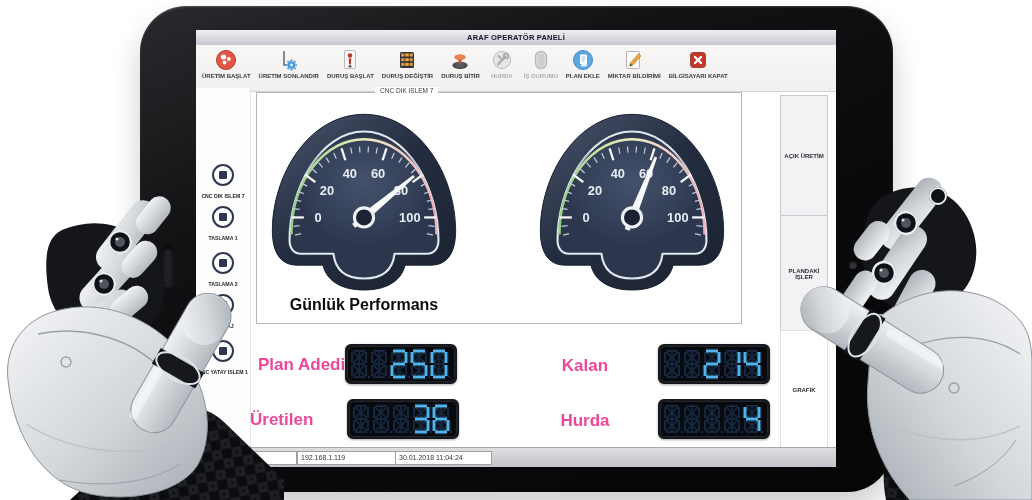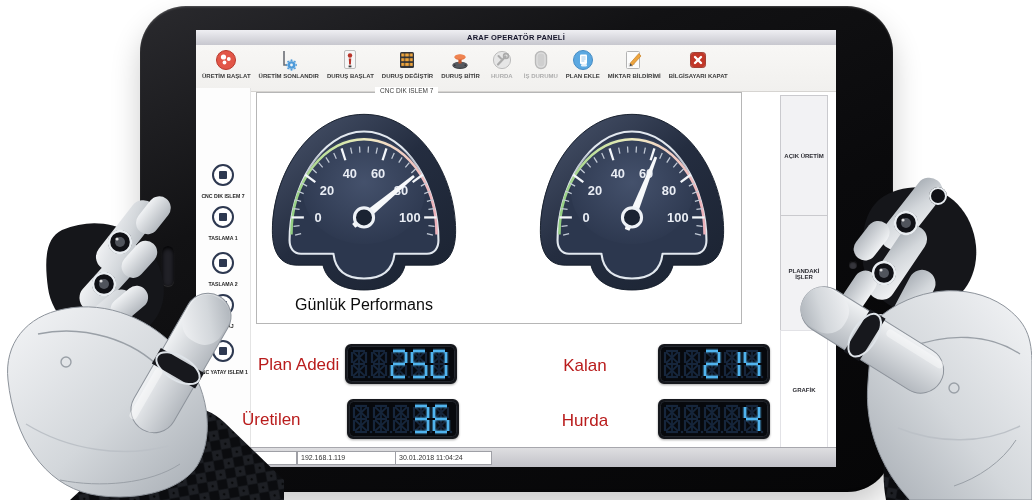--- a/index.html
+++ b/index.html
@@ -21,22 +21,22 @@
   .tb-item.dis .tb-label{color:#adadad;}
   
   .lsb{position:absolute;left:0;top:58px;width:54px;height:360px;background:#fdfdfd;border-right:1px solid #e4e4e4;}
   .lsb-item{position:absolute;left:0;width:54px;display:flex;flex-direction:column;align-items:center;}
   .lsb-label{font-size:5.2px;font-weight:bold;color:#1f1f1f;margin-top:2px;white-space:nowrap;}
   
   .groupbox{position:absolute;left:60px;top:62px;width:484px;height:230px;border:1px solid #b6b6b6;}
   .gb-caption{position:absolute;left:118px;top:-6px;background:#fff;padding:0 5px;font-size:6.5px;color:#3c3c3c;}
   .gauge{position:absolute;width:210px;height:192px;}
   .gauge svg{display:block;width:210px;height:192px;}
-  .gauge-title{position:absolute;width:210px;top:203px;text-align:center;font-size:16px;font-weight:normal;color:#0c0c0c;}
-  .counter-label{position:absolute;font-size:17px;font-weight:normal;color:#b91c1c;white-space:nowrap;}
+  .gauge-title{position:absolute;width:210px;top:203px;text-align:center;font-size:16px;font-weight:bold;color:#0c0c0c;}
+  .counter-label{position:absolute;font-size:17px;font-weight:bold;color:#ec4899;white-space:nowrap;}
   .counter-label.right{width:110px;text-align:center;}
   .segdisp{position:absolute;width:112px;height:44px;filter:drop-shadow(0 1px 1px rgba(0,0,0,.35));}
   .segdisp svg{display:block;width:112px;height:44px;}
   
   .rsb-box{position:absolute;left:584px;width:46px;background:#f2f2f4;border:1px solid #cacace;display:flex;align-items:center;justify-content:center;cursor:default;}
   .rsb-label{font-size:6px;font-weight:bold;color:#2d2d33;text-align:center;}
   .rsb-box.plain{background:#ffffff;border-color:#e2e2e6;}
   
   .statusbar{position:absolute;left:0;bottom:0;width:640px;height:19px;background:linear-gradient(#dedee1,#c2c2c8);border-top:1px solid #a7a7ad;}
   .sb-field{position:absolute;top:3px;height:12px;background:#fff;border:1px solid #9fa0a6;font-size:7px;color:#333;line-height:12px;padding-left:3px;overflow:hidden;}
@@ -472,21 +472,21 @@
             <line x1="87" y1="21" x2="87" y2="32" stroke="#50b4ef" stroke-width="5" opacity="0.25"></line>
             <line x1="87" y1="8" x2="87" y2="19" stroke="#50b4ef" stroke-width="5" opacity="0.25"></line>
             <line x1="88" y1="7" x2="100" y2="7" stroke="#50b4ef" stroke-width="2.6"></line>
             <line x1="101" y1="8" x2="101" y2="19" stroke="#50b4ef" stroke-width="2.6"></line>
             <line x1="101" y1="21" x2="101" y2="32" stroke="#50b4ef" stroke-width="2.6"></line>
             <line x1="88" y1="33" x2="100" y2="33" stroke="#50b4ef" stroke-width="2.6"></line>
             <line x1="87" y1="21" x2="87" y2="32" stroke="#50b4ef" stroke-width="2.6"></line>
             <line x1="87" y1="8" x2="87" y2="19" stroke="#50b4ef" stroke-width="2.6"></line>
           </svg>
         </div>
-      <div class="counter-label" style="left:46px;top:380px">Üretilen</div>
+      <div class="counter-label" style="left:54px;top:380px">Üretilen</div>
       <div class="segdisp" style="left:151px;top:367px">
           <svg viewBox="0 0 112 40">
             <rect x="1" y="1" width="110" height="38" rx="5" fill="#07090d" stroke="#16181d" stroke-width="2"></rect>
             <rect x="2.5" y="2.5" width="107" height="35" rx="4" fill="none" stroke="#23272e" stroke-width="1"></rect>
             <line x1="8" y1="7" x2="20" y2="7" stroke="#16263c" stroke-width="2.2"></line>
             <line x1="21" y1="8" x2="21" y2="19" stroke="#16263c" stroke-width="2.2"></line>
             <line x1="21" y1="21" x2="21" y2="32" stroke="#16263c" stroke-width="2.2"></line>
             <line x1="8" y1="33" x2="20" y2="33" stroke="#16263c" stroke-width="2.2"></line>
             <line x1="7" y1="21" x2="7" y2="32" stroke="#16263c" stroke-width="2.2"></line>
             <line x1="7" y1="8" x2="7" y2="19" stroke="#16263c" stroke-width="2.2"></line>

